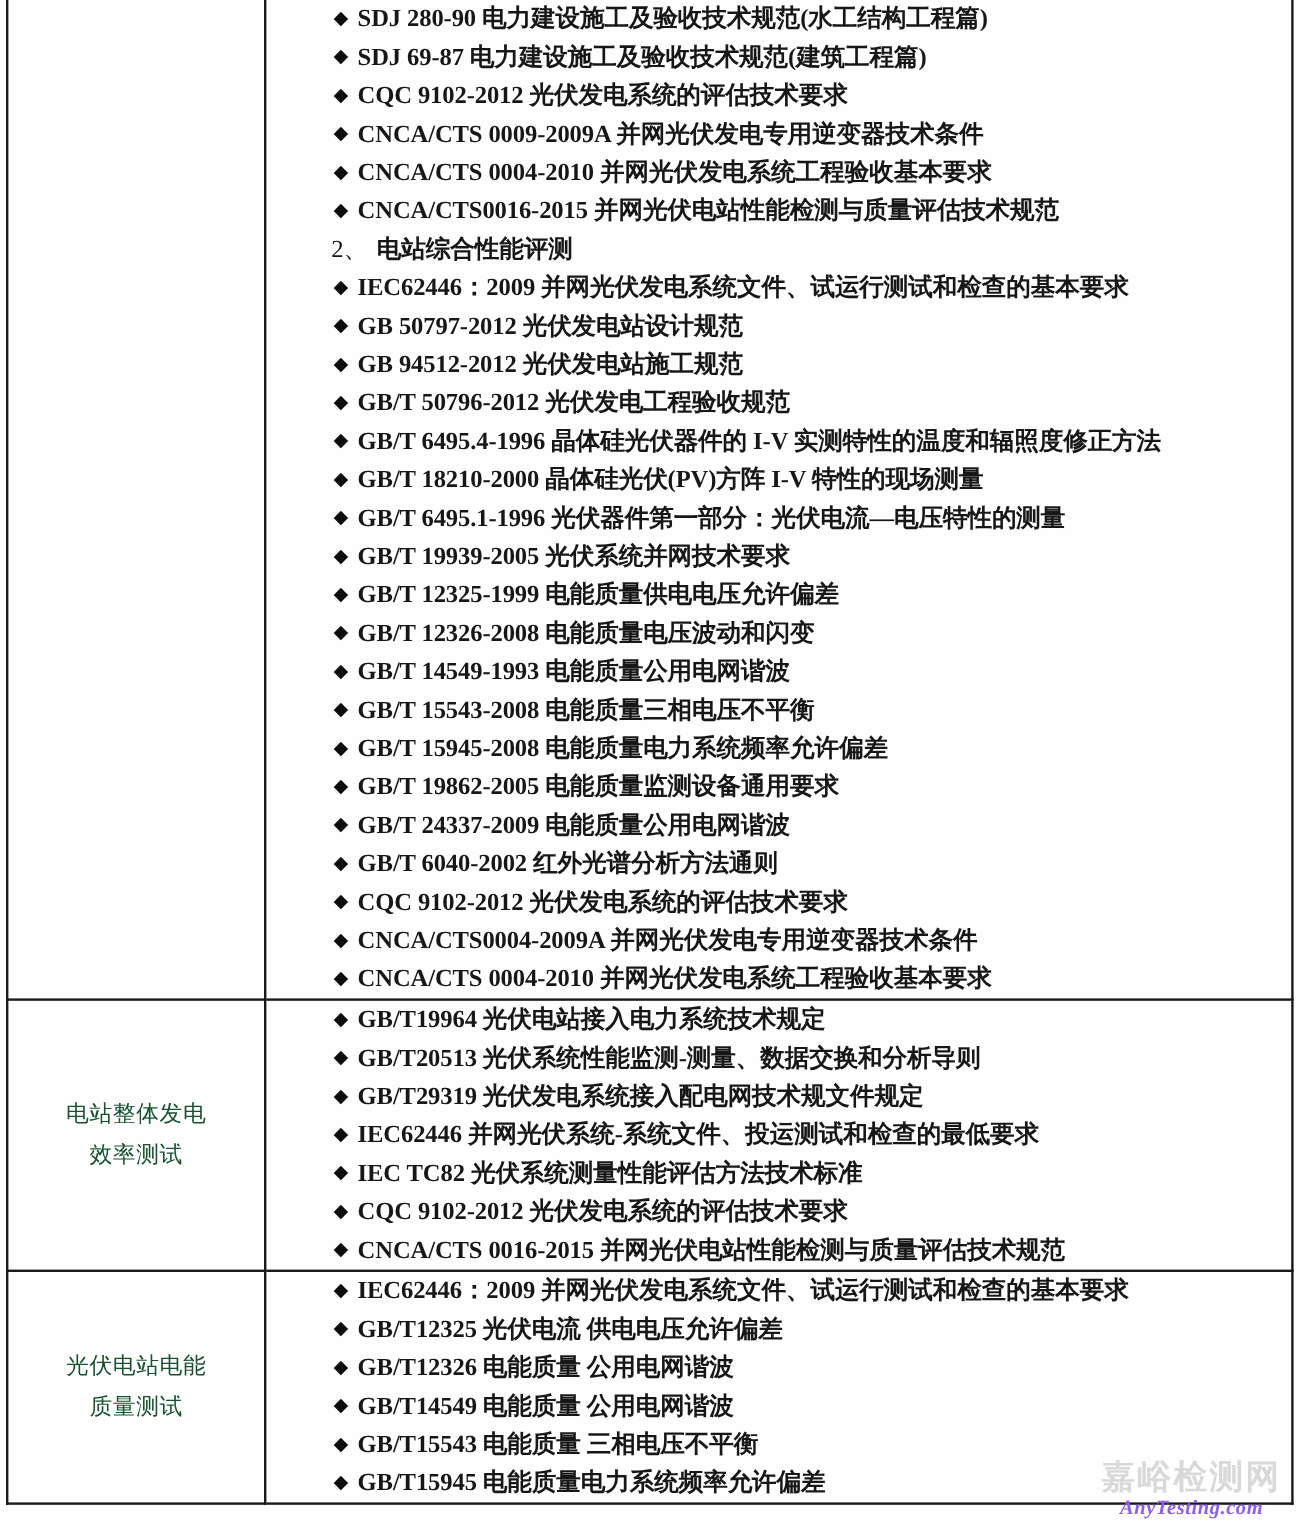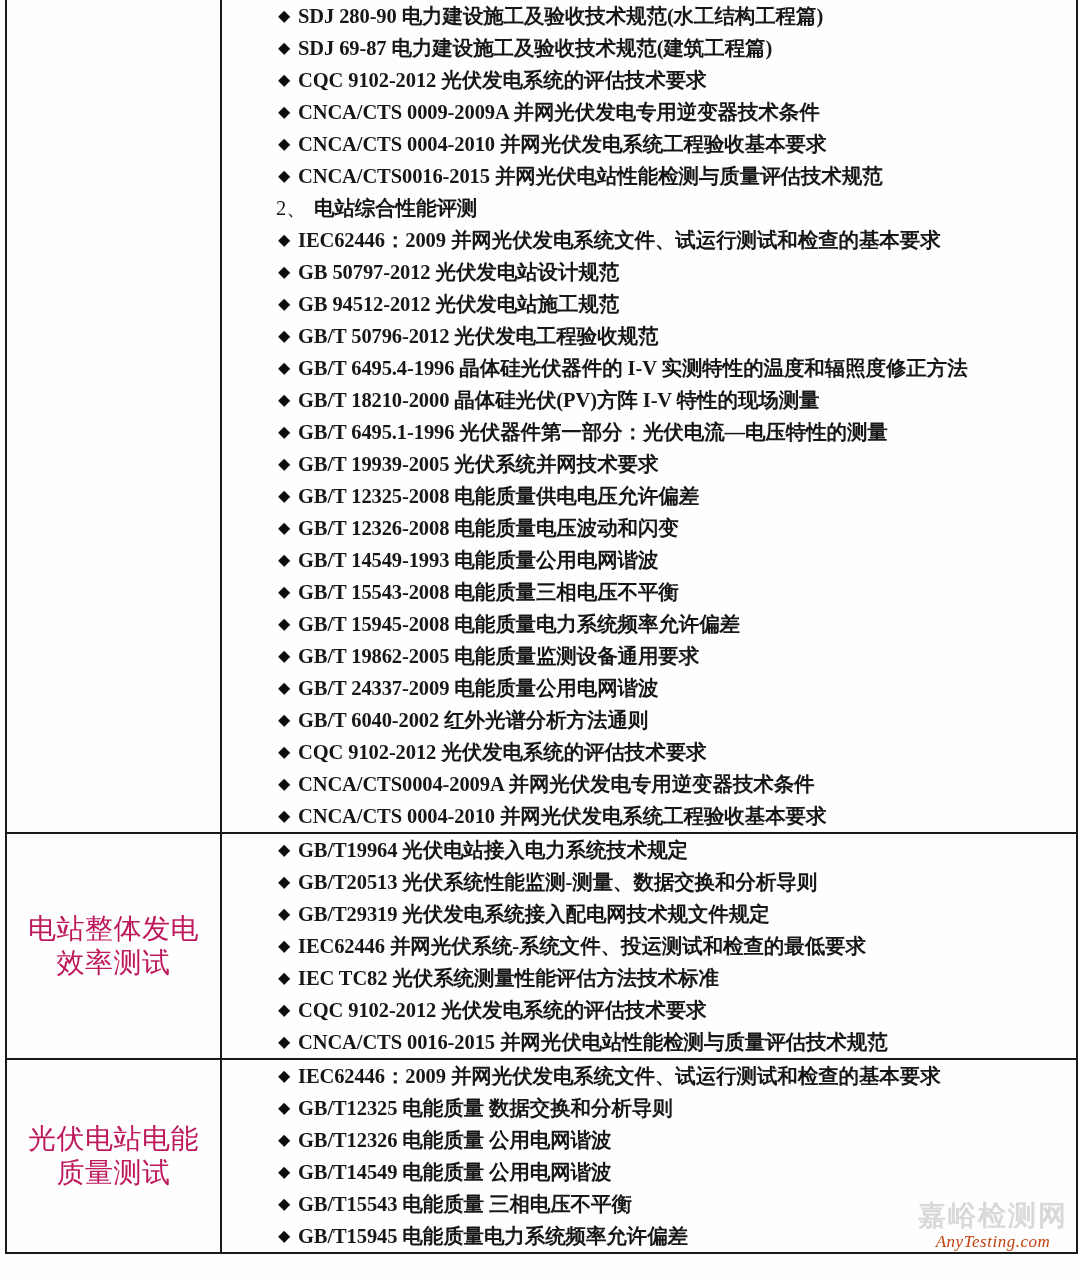--- a/index.html
+++ b/index.html
@@ -34,24 +34,24 @@
   }
   table.std-table td {
     border: 2.5px solid #1a1a1a;
     padding: 0;
     vertical-align: middle;
     background: transparent;
   }
   td.cat-cell {
     width: 213px;
     text-align: center;
-    font-size: 28px;
+    font-size: 19px;
     line-height: 34px;
     letter-spacing: 0.5px;
-    color: #be185d;
+    color: #14532d;
   }
   td.list-cell {
     width: 854px;
     vertical-align: top;
     padding: 0;
   }
 
   
   ul.std-list {
     list-style: none;
@@ -95,40 +95,41 @@
 
   
   .cell-pad-a  { padding-top: 1px; }
   .cell-pad-b  { padding-top: 17px; }
   .cell-pad-c  { padding-top: 13px; }
 
   
   #watermark {
     position: absolute;
     right: 12px;
-    bottom: 28px;
+    bottom: 13px;
     text-align: center;
     pointer-events: none;
     user-select: none;
   }
   #watermark .wm-cn {
     font-family: "DejaVu Sans", sans-serif;
     font-size: 28px;
     font-weight: 700;
     color: #d9d9d9;
     letter-spacing: 2px;
     line-height: 32px;
   }
   #watermark .wm-en {
     font-family: "Liberation Serif", serif;
     font-style: italic;
     font-size: 17px;
-    color: #c2410c;
+    color: #8b5cf6;
     line-height: 20px;
     letter-spacing: 0.5px;
+    font-weight: bold;
   }
 </style>
 </head>
 <body>
 
 <div id="page">
 
   <table class="std-table">
     <tbody>
 
@@ -146,21 +147,21 @@
               <li><span class="bullet">◆</span><span class="txt">CNCA/CTS0016-2015 并网光伏电站性能检测与质量评估技术规范</span></li>
               <li class="numbered-item"><span class="numbered">2、</span><span class="txt">电站综合性能评测</span></li>
               <li><span class="bullet">◆</span><span class="txt">IEC62446：2009 并网光伏发电系统文件、试运行测试和检查的基本要求</span></li>
               <li><span class="bullet">◆</span><span class="txt">GB 50797-2012 光伏发电站设计规范</span></li>
               <li><span class="bullet">◆</span><span class="txt">GB 94512-2012 光伏发电站施工规范</span></li>
               <li><span class="bullet">◆</span><span class="txt">GB/T 50796-2012 光伏发电工程验收规范</span></li>
               <li><span class="bullet">◆</span><span class="txt">GB/T 6495.4-1996 晶体硅光伏器件的 I-V 实测特性的温度和辐照度修正方法</span></li>
               <li><span class="bullet">◆</span><span class="txt">GB/T 18210-2000 晶体硅光伏(PV)方阵 I-V 特性的现场测量</span></li>
               <li><span class="bullet">◆</span><span class="txt">GB/T 6495.1-1996 光伏器件第一部分：光伏电流—电压特性的测量</span></li>
               <li><span class="bullet">◆</span><span class="txt">GB/T 19939-2005 光伏系统并网技术要求</span></li>
-              <li><span class="bullet">◆</span><span class="txt">GB/T 12325-2008 电能质量供电电压允许偏差</span></li>
+              <li><span class="bullet">◆</span><span class="txt">GB/T 12325-1999 电能质量供电电压允许偏差</span></li>
               <li><span class="bullet">◆</span><span class="txt">GB/T 12326-2008 电能质量电压波动和闪变</span></li>
               <li><span class="bullet">◆</span><span class="txt">GB/T 14549-1993 电能质量公用电网谐波</span></li>
               <li><span class="bullet">◆</span><span class="txt">GB/T 15543-2008 电能质量三相电压不平衡</span></li>
               <li><span class="bullet">◆</span><span class="txt">GB/T 15945-2008 电能质量电力系统频率允许偏差</span></li>
               <li><span class="bullet">◆</span><span class="txt">GB/T 19862-2005 电能质量监测设备通用要求</span></li>
               <li><span class="bullet">◆</span><span class="txt">GB/T 24337-2009 电能质量公用电网谐波</span></li>
               <li><span class="bullet">◆</span><span class="txt">GB/T 6040-2002 红外光谱分析方法通则</span></li>
               <li><span class="bullet">◆</span><span class="txt">CQC 9102-2012 光伏发电系统的评估技术要求</span></li>
               <li><span class="bullet">◆</span><span class="txt">CNCA/CTS0004-2009A 并网光伏发电专用逆变器技术条件</span></li>
               <li><span class="bullet">◆</span><span class="txt">CNCA/CTS 0004-2010 并网光伏发电系统工程验收基本要求</span></li>
@@ -187,21 +188,21 @@
       </tr>
 
       <tr>
         <td class="cat-cell">
           <div>光伏电站电能</div>
           <div>质量测试</div>
         </td>
         <td class="list-cell cell-pad-c">
           <ul class="std-list">
               <li><span class="bullet">◆</span><span class="txt">IEC62446：2009 并网光伏发电系统文件、试运行测试和检查的基本要求</span></li>
-              <li><span class="bullet">◆</span><span class="txt">GB/T12325 电能质量  数据交换和分析导则</span></li>
+              <li><span class="bullet">◆</span><span class="txt">GB/T12325 光伏电流  供电电压允许偏差</span></li>
               <li><span class="bullet">◆</span><span class="txt">GB/T12326 电能质量  公用电网谐波</span></li>
               <li><span class="bullet">◆</span><span class="txt">GB/T14549 电能质量  公用电网谐波</span></li>
               <li><span class="bullet">◆</span><span class="txt">GB/T15543 电能质量  三相电压不平衡</span></li>
               <li><span class="bullet">◆</span><span class="txt">GB/T15945 电能质量电力系统频率允许偏差</span></li>
             </ul>
         </td>
       </tr>
 
     </tbody>
   </table>

